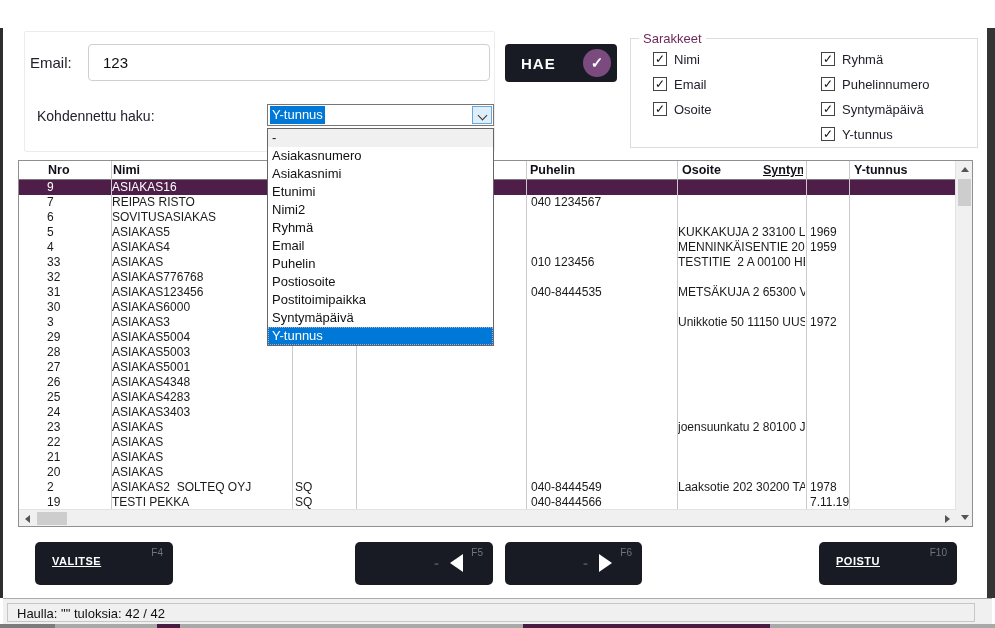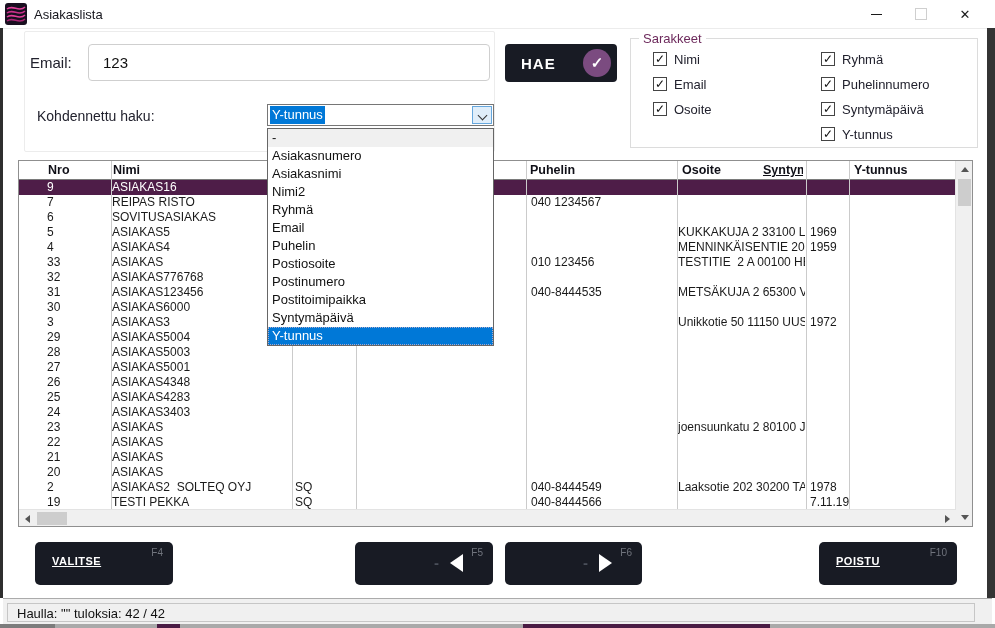--- a/index.html
+++ b/index.html
@@ -77,40 +77,20 @@
   
   .statusbar{position:absolute;left:3px;top:598px;width:989px;height:26px;background:#f0f0f0;border-top:1px solid #ababab;box-sizing:border-box;}
   .status-box{position:absolute;left:4px;top:4px;width:968px;height:19px;box-sizing:border-box;border:1px solid #c6c6c6;background:#f0f0f0;}
   .status-text{position:absolute;left:9px;top:2px;font-size:13px;color:#111;white-space:pre;}
 </style>
 </head>
 <body>
 
 <div class="window">
 
-  <div class="titlebar">
-    <div class="app-icon">
-      <svg width="22" height="22" viewBox="0 0 22 22">
-        <path d="M2,6 C8,1 14,10 20,4" stroke="#e23f9b" stroke-width="1.6" fill="none"></path>
-        <path d="M2,10 C8,5 14,14 20,8" stroke="#c9308a" stroke-width="1.6" fill="none"></path>
-        <path d="M2,14 C8,9 14,18 20,12" stroke="#e23f9b" stroke-width="1.6" fill="none"></path>
-        <path d="M2,18 C8,13 14,22 20,16" stroke="#a82573" stroke-width="1.6" fill="none"></path>
-      </svg>
-    </div>
-    <span class="title-text">Asiakaslista</span>
-    <div class="tb-btn btn-min">
-        <div class="min-glyph"></div>
-      </div>
-    <div class="tb-btn btn-max">
-        <div class="max-glyph"></div>
-      </div>
-    <div class="tb-btn btn-close">
-        <span class="close-glyph">✕</span>
-      </div>
-  </div>
 
   <div class="frame-left"></div>
   <div class="frame-right"></div>
 
   <div class="search-panel"></div>
   <span class="haku-label">Email:</span>
   <input class="haku-input" type="text" value="123" style="">
   <button class="hae-btn">
     <span class="hae-label">HAE</span>
     <span class="hae-check">✓</span>
@@ -219,26 +199,26 @@
       <div class="sb-arrow" style="right:0;top:0;">
           <div class="tri right"></div>
         </div>
     </div>
   </div>
 
   <div class="dropdown" id="dropdown">
       <div class="ditem hot">-</div>
       <div class="ditem">Asiakasnumero</div>
       <div class="ditem">Asiakasnimi</div>
+      <div class="ditem">Etunimi</div>
       <div class="ditem">Nimi2</div>
       <div class="ditem">Ryhmä</div>
       <div class="ditem">Email</div>
       <div class="ditem">Puhelin</div>
       <div class="ditem">Postiosoite</div>
-      <div class="ditem">Postinumero</div>
       <div class="ditem">Postitoimipaikka</div>
       <div class="ditem">Syntymäpäivä</div>
       <div class="ditem sel">Y-tunnus</div>
     </div>
 
   <button class="fbtn fb1">
     <span class="lbl">VALITSE</span>
     <span class="fkey">F4</span>
   </button>
   <button class="fbtn fb2">

